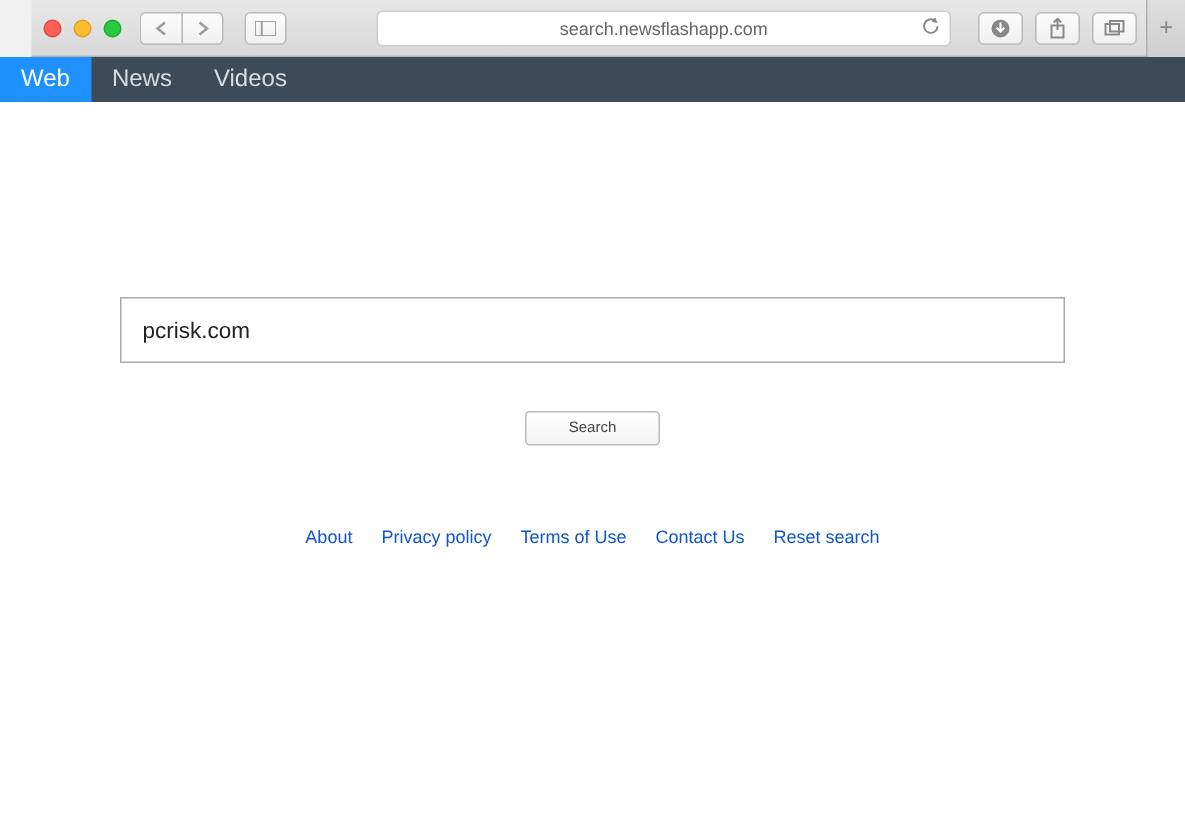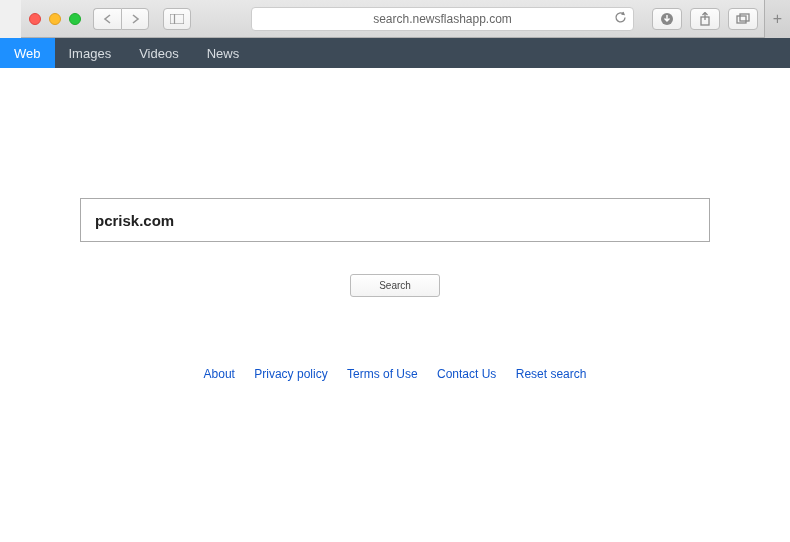--- a/index.html
+++ b/index.html
@@ -103,56 +103,56 @@
       height: 30px;
       display: flex;
       align-items: stretch;
       padding-left: 0;
     }
     .tab {
       padding: 0 14px;
       display: flex;
       align-items: center;
       color: #d8dde2;
-      font-size: 13px;
+      font-size: 16px;
       cursor: pointer;
     }
     .tab.active {
       background: #1e90ff;
       color: #fff;
       font-weight: 500;
     }
     
     .search-area {
       padding: 130px 80px 0;
       text-align: center;
     }
     .search-box {
       width: 100%;
       height: 44px;
       border: 1px solid #aaa;
       padding: 16px 14px;
       font-size: 15px;
-      font-weight: bold;
+      font-weight: normal;
       color: #222;
       outline: none;
     }
     .search-btn {
       margin-top: 32px;
       padding: 5px 28px;
       font-size: 10px;
       background: linear-gradient(#ffffff, #f3f3f3);
       border: 1px solid #bbb;
       border-radius: 3px;
       color: #444;
       cursor: pointer;
     }
     
     .footer-links {
-      margin-top: 70px;
+      margin-top: 54px;
       text-align: center;
       font-size: 12px;
     }
     .footer-links a {
       color: #1155cc;
       text-decoration: none;
       margin: 0 8px;
       cursor: pointer;
     }
   </style>
@@ -228,27 +228,24 @@
   <div class="new-tab-btn">+</div>
 </div>
 
 <div class="page">
   <div class="page-inner">
     <div class="tab-bar">
       <div class="tab active">
           <span>Web</span>
         </div>
       <div class="tab">
-          <span>Images</span>
+          <span>News</span>
         </div>
       <div class="tab">
           <span>Videos</span>
-        </div>
-      <div class="tab">
-          <span>News</span>
         </div>
     </div>
 
     <div class="search-area">
       <input class="search-box" type="text" value="pcrisk.com" style="">
       <br>
       <button class="search-btn">Search</button>
       
       <div class="footer-links">
         <a>About</a>

